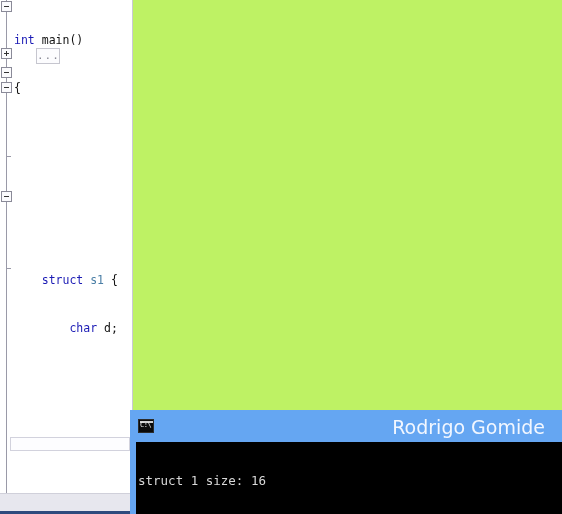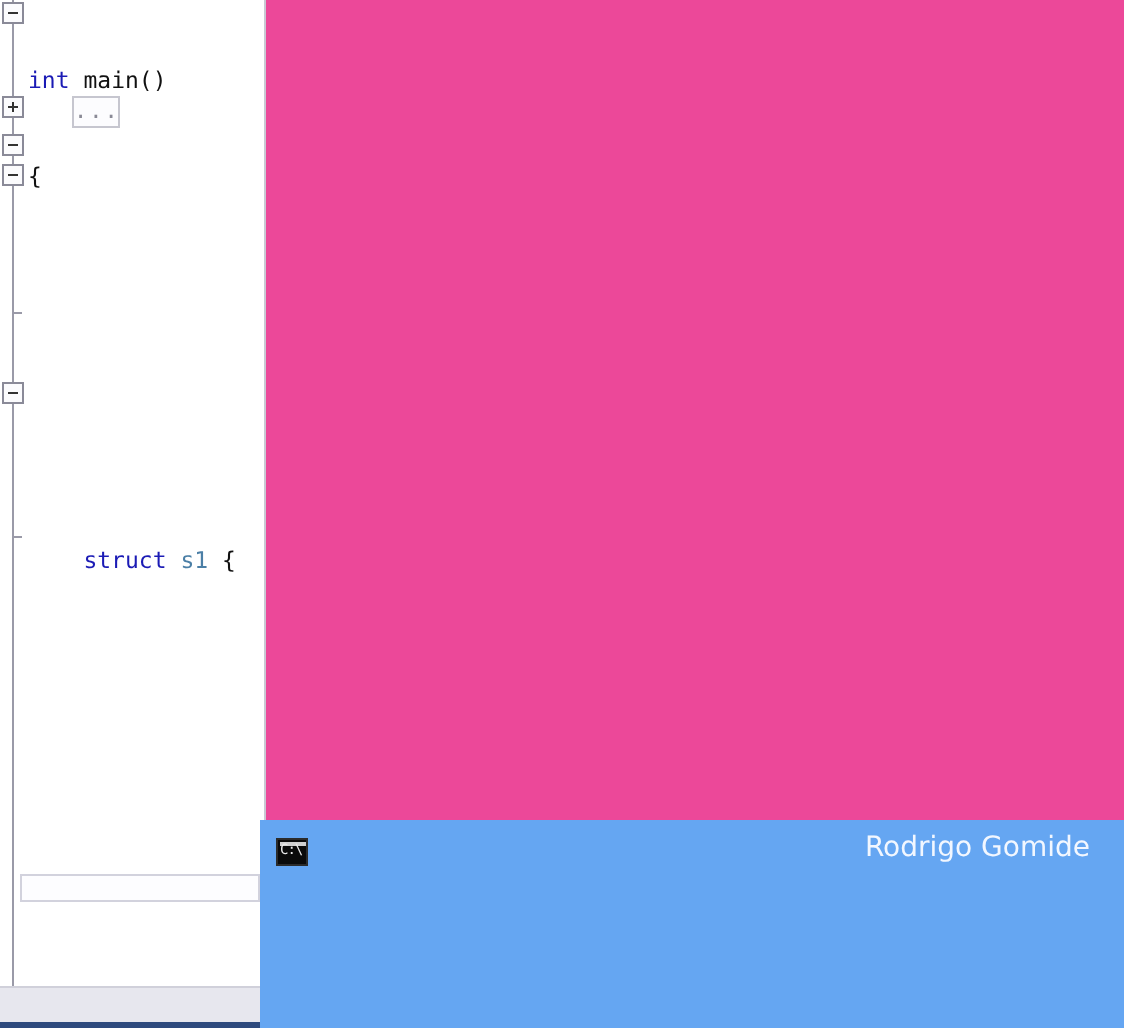--- a/index.html
+++ b/index.html
@@ -14,21 +14,21 @@
     position: relative;
     overflow: hidden;
     font-family: "DejaVu Sans", sans-serif;
   }
 
   
   #editor-window {
     position: absolute;
     left: 0; top: 0;
     width: 562px; height: 514px;
-    background: #ec4899;
+    background: #bef264;
   }
   #editor-pane {
     position: absolute;
     left: 0; top: 0;
     width: 133px;
     height: 493px;
     background: #ffffff;
     overflow: hidden;
   }
   
@@ -199,21 +199,21 @@
     height: 2px;
     background: #cfcfcf;
   }
   #console-title {
     position: absolute;
     left: 0;
     top: 6px;
     width: 415px;
     text-align: right;
     font-family: "DejaVu Sans", sans-serif;
-    font-size: 14px;
+    font-size: 19px;
     color: #f2f7ff;
     white-space: nowrap;
   }
   #console-body {
     position: absolute;
     left: 6px;
     top: 32px;
     width: 426px;
     height: 72px;
     background: #000000;
@@ -276,20 +276,21 @@
         <div class="fold-line" style="top:269px; height:224px;"></div>
       </div>
 
       <div id="code-text">
         <div class="ln"><span class="kw">int</span> <span class="fn">main</span><span class="pun">()</span></div>
         <div class="ln"><span class="pun">{</span></div>
         <div class="ln"> </div>
         <div class="ln"> </div>
         <div class="ln"> </div>
         <div class="ln">    <span class="kw">struct</span> <span class="typ">s1</span> <span class="pun">{</span></div>
+        <div class="ln">        <span class="kw">char</span> d<span class="pun">;</span></div>
         
         
         
         
         
         
         
         
         
         
@@ -319,14 +320,21 @@
   <div id="console-titlebar">
     <div id="console-icon">
       <div id="console-icon-bar"></div>
       <div id="console-icon-prompt">C:\</div>
     </div>
     <div id="console-title">Rodrigo Gomide</div>
   </div>
 
   <div id="console-left-edge"></div>
 
+  <div id="console-body">
+    <div id="console-lines">
+      <div class="cline">struct 1 size: 16</div>
+      
+      
+    </div>
+  </div>
 
 </div>
 
 </body></html>

